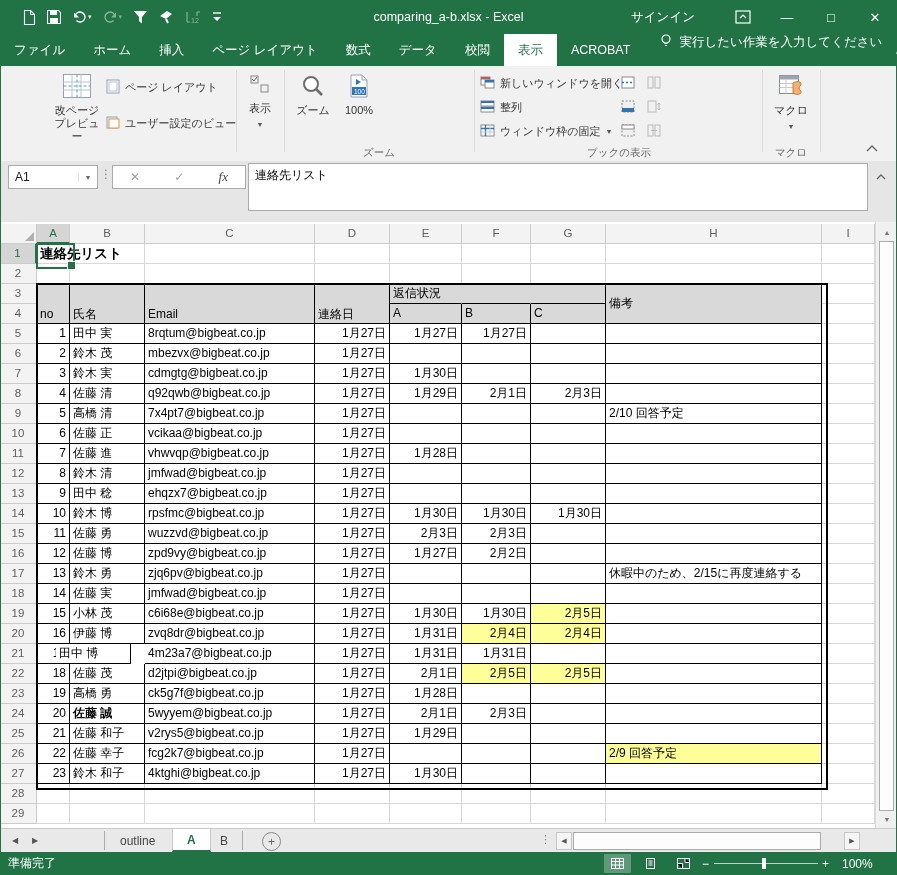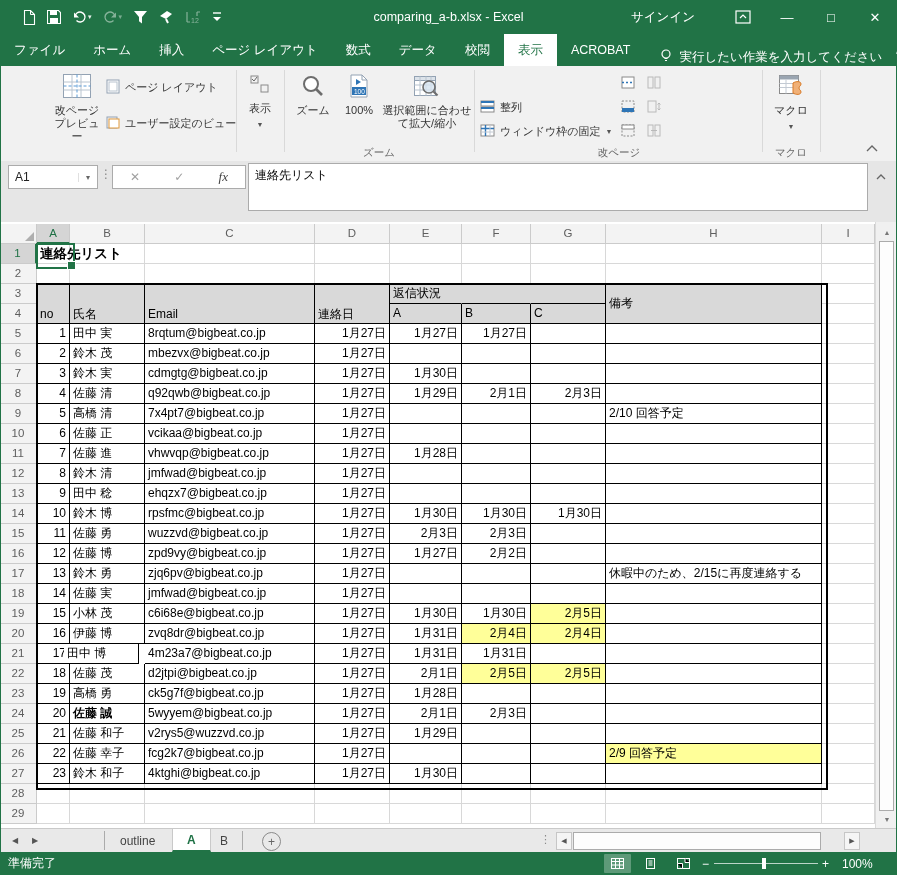--- a/index.html
+++ b/index.html
@@ -11,21 +11,21 @@
   .dis{opacity:.45}
   .ddar{font-size:7px;color:#fff;opacity:.9}
   .wtitle{position:absolute;left:0;right:0;top:0;height:34px;display:flex;align-items:center;justify-content:center;font-size:12.5px;pointer-events:none}
   .tbright{position:absolute;right:0;top:0;height:34px;display:flex;align-items:center;gap:0}
   .signin{font-size:12.5px;padding:0 26px;cursor:pointer}
   .wbtn{width:44px;height:34px;display:flex;align-items:center;justify-content:center;font-size:13px;cursor:pointer}
   
   .menubar{position:absolute;left:0;top:34px;width:897px;height:32px;background:#217346;display:flex;align-items:stretch}
   .mtab{padding:0 14px;display:flex;align-items:center;color:#fff;font-size:12.5px;cursor:pointer;white-space:nowrap}
   .mtab.active{background:#fff;color:#217346}
-  .tellme{display:flex;align-items:flex-end;gap:7px;color:#fff;font-size:12.5px;margin-left:16px;cursor:text;white-space:nowrap}
+  .tellme{display:flex;align-items:flex-start;gap:7px;color:#fff;font-size:12.5px;margin-left:16px;cursor:text;white-space:nowrap}
   .share{margin-left:auto;display:flex;align-items:center;gap:6px;color:#fff;font-size:12.5px;padding:0 14px;cursor:pointer;white-space:nowrap}
   
   .ribbon{position:absolute;left:0;top:66px;width:897px;height:95px;background:#F1F1F1;border-bottom:1px solid #D2D2D2}
   .rbig{position:absolute;top:3px;height:78px;display:flex;flex-direction:column;align-items:center;padding-top:5px;gap:3px;font-size:11px;color:#333;text-align:center;line-height:13px;cursor:pointer;border-radius:2px}
   .rbig.pressed{background:#C8C8C8;border:1px solid #ABABAB}
   .rsmall{position:absolute;height:22px;display:flex;align-items:center;gap:5px;font-size:11px;color:#333;cursor:pointer;white-space:nowrap}
   .iconly{position:absolute;width:20px;height:20px;display:flex;align-items:center;justify-content:center;cursor:pointer}
   .rlabel{position:absolute;bottom:1px;text-align:center;font-size:10.5px;color:#666;pointer-events:none}
   .vsep{position:absolute;top:4px;height:82px;width:1px;background:#D9D9D9}
   .rarrow{font-size:7px;color:#555}
@@ -230,33 +230,32 @@
     <div class="rbig" style="left:338px;width:42px">
       <span><svg width="22" height="24" viewBox="0 0 22 24">
             <path d="M3 1h11l5 5v17H3z" fill="#fff" stroke="#93A2B3"></path>
             <path d="M14 1v5h5" fill="none" stroke="#93A2B3"></path>
             <path d="M8 5l5 3-5 3z" fill="#2E75B6"></path>
             <rect x="4" y="13" width="14" height="8" fill="#2E75B6"></rect>
             <text x="6" y="19.5" font-size="6.5" fill="#fff">100</text>
           </svg></span>
       <span>100%</span>
     </div>
-    <div class="rbig" style="left:382px;width:90px">
-      <span><svg width="26" height="24" viewBox="0 0 26 24">
-            <rect x=".5" y="2.5" width="21" height="19" fill="#fff" stroke="#93A2B3"></rect>
-            <rect x=".5" y="2.5" width="21" height="4" fill="#DCE3EA" stroke="#93A2B3"></rect>
-            <path d="M.5 11h21M.5 16h21M6 2.5V21.5M12 2.5V21.5M17 2.5V21.5" stroke="#B9C4CF"></path>
-            <circle cx="15" cy="13" r="6" fill="#D6E4F0" fill-opacity=".8" stroke="#6d6d6d" stroke-width="1.6"></circle>
-            <path d="M19.5 17.5l4 4" stroke="#6d6d6d" stroke-width="2.2"></path>
-          </svg></span>
-      <span>選択範囲に合わせて拡大/縮小</span>
-    </div>
     <div class="rlabel" style="left:286px;width:186px">ズーム</div>
     <div class="vsep" style="left:474px"></div>
 
+    <div class="rsmall" style="left:480px;top:6px">
+      <span><svg width="15" height="13" viewBox="0 0 15 13">
+            <rect x="1" y="1" width="9" height="8" fill="#fff" stroke="#8a8a8a"></rect>
+            <rect x="1" y="1" width="9" height="2.5" fill="#C55A5A"></rect>
+            <rect x="5" y="4" width="9" height="8" fill="#fff" stroke="#8a8a8a"></rect>
+            <rect x="5" y="4" width="9" height="2.5" fill="#2E75B6"></rect>
+          </svg></span>
+      <span>新しいウィンドウを開く</span>
+    </div>
     <div class="rsmall" style="left:480px;top:30px">
       <span><svg width="15" height="13" viewBox="0 0 15 13">
             <rect x="1" y="1" width="13" height="5" fill="#fff" stroke="#8a8a8a"></rect>
             <rect x="1" y="1" width="13" height="2" fill="#2E75B6"></rect>
             <rect x="1" y="7" width="13" height="5" fill="#fff" stroke="#8a8a8a"></rect>
             <rect x="1" y="7" width="13" height="2" fill="#2E75B6"></rect>
           </svg></span>
       <span>整列</span>
     </div>
     <div class="rsmall" style="left:480px;top:54px">
@@ -298,21 +297,21 @@
           <path d="M12 3v7M10.5 4.5L12 3l1.5 1.5M10.5 8.5L12 10l1.5-1.5" fill="none" stroke="#777"></path>
         </svg>
       </div>
     <div class="iconly dis" style="left:644px;top:54px">
         <svg width="14" height="13" viewBox="0 0 14 13">
           <rect x="1" y="1" width="5" height="11" fill="none" stroke="#777"></rect>
           <rect x="8" y="1" width="5" height="11" fill="none" stroke="#777"></rect>
           <path d="M4 6.5h6" stroke="#777"></path>
         </svg>
       </div>
-    <div class="rlabel" style="left:478px;width:282px">改ページ</div>
+    <div class="rlabel" style="left:478px;width:282px">ブックの表示</div>
     <div class="vsep" style="left:762px"></div>
 
     <div class="rbig" style="left:768px;width:46px">
       <span><svg width="26" height="24" viewBox="0 0 26 24">
             <rect x="1.5" y="1.5" width="19" height="18" fill="#fff" stroke="#8a8a8a"></rect>
             <rect x="1.5" y="1.5" width="19" height="4" fill="#9AA5B1"></rect>
             <path d="M1.5 9.5h19M1.5 13.5h19M8 5.5v14" stroke="#C3CAD3"></path>
             <path d="M15 9c3-2 8-2 8 1 0 2-2 2-2 4s2 2 2 4c0 3-5 3-8 1z" fill="#F0B077" stroke="#D97B28"></path>
           </svg></span>
       <span>マクロ</span>
@@ -548,21 +547,21 @@
       <div class="cell tc" style="left: 70px; top: 624px; width: 75px; height: 20px;">伊藤 博</div>
       <div class="cell tc" style="left: 145px; top: 624px; width: 170px; height: 20px;">zvq8dr@bigbeat.co.jp</div>
       <div class="cell tc num" style="left: 315px; top: 624px; width: 75px; height: 20px;">1月27日</div>
       <div class="cell tc num" style="left: 390px; top: 624px; width: 72px; height: 20px;">1月31日</div>
       <div class="cell tc num yl" style="left: 462px; top: 624px; width: 69px; height: 20px;">2月4日</div>
       <div class="cell tc num yl" style="left: 531px; top: 624px; width: 75px; height: 20px;">2月4日</div>
       <div class="cell tc" style="left: 606px; top: 624px; width: 216px; height: 20px;"></div>
       <div class="cell gc" style="left: 822px; top: 624px; width: 53px; height: 20px;"></div>
       <div class="cell rowhdr" style="left: 0px; top: 644px; width: 37px; height: 20px;">21</div>
       <div class="cell tc num" style="left: 37px; top: 644px; width: 33px; height: 20px;">17</div>
-      <div class="cell tc" style="left: 64px; top: 644px; width: 75px; height: 20px;">田中 博</div>
+      <div class="cell tc" style="left: 56px; top: 644px; width: 75px; height: 20px;">田中 博</div>
       <div class="cell tc" style="left: 145px; top: 644px; width: 170px; height: 20px;">4m23a7@bigbeat.co.jp</div>
       <div class="cell tc num" style="left: 315px; top: 644px; width: 75px; height: 20px;">1月27日</div>
       <div class="cell tc num" style="left: 390px; top: 644px; width: 72px; height: 20px;">1月31日</div>
       <div class="cell tc num" style="left: 462px; top: 644px; width: 69px; height: 20px;">1月31日</div>
       <div class="cell tc num" style="left: 531px; top: 644px; width: 75px; height: 20px;"></div>
       <div class="cell tc" style="left: 606px; top: 644px; width: 216px; height: 20px;"></div>
       <div class="cell gc" style="left: 822px; top: 644px; width: 53px; height: 20px;"></div>
       <div class="cell rowhdr" style="left: 0px; top: 664px; width: 37px; height: 20px;">22</div>
       <div class="cell tc num" style="left: 37px; top: 664px; width: 33px; height: 20px;">18</div>
       <div class="cell tc" style="left: 70px; top: 664px; width: 75px; height: 20px;">佐藤 茂</div>
@@ -589,21 +588,21 @@
       <div class="cell tc" style="left: 145px; top: 704px; width: 170px; height: 20px;">5wyyem@bigbeat.co.jp</div>
       <div class="cell tc num" style="left: 315px; top: 704px; width: 75px; height: 20px;">1月27日</div>
       <div class="cell tc num" style="left: 390px; top: 704px; width: 72px; height: 20px;">2月1日</div>
       <div class="cell tc num" style="left: 462px; top: 704px; width: 69px; height: 20px;">2月3日</div>
       <div class="cell tc num" style="left: 531px; top: 704px; width: 75px; height: 20px;"></div>
       <div class="cell tc" style="left: 606px; top: 704px; width: 216px; height: 20px;"></div>
       <div class="cell gc" style="left: 822px; top: 704px; width: 53px; height: 20px;"></div>
       <div class="cell rowhdr" style="left: 0px; top: 724px; width: 37px; height: 20px;">25</div>
       <div class="cell tc num" style="left: 37px; top: 724px; width: 33px; height: 20px;">21</div>
       <div class="cell tc" style="left: 70px; top: 724px; width: 75px; height: 20px;">佐藤 和子</div>
-      <div class="cell tc" style="left: 145px; top: 724px; width: 170px; height: 20px;">v2rys5@wuzzvd.co.jp</div>
+      <div class="cell tc" style="left: 145px; top: 724px; width: 170px; height: 20px;">v2rys5@bigbeat.co.jp</div>
       <div class="cell tc num" style="left: 315px; top: 724px; width: 75px; height: 20px;">1月27日</div>
       <div class="cell tc num" style="left: 390px; top: 724px; width: 72px; height: 20px;">1月29日</div>
       <div class="cell tc num" style="left: 462px; top: 724px; width: 69px; height: 20px;"></div>
       <div class="cell tc num" style="left: 531px; top: 724px; width: 75px; height: 20px;"></div>
       <div class="cell tc" style="left: 606px; top: 724px; width: 216px; height: 20px;"></div>
       <div class="cell gc" style="left: 822px; top: 724px; width: 53px; height: 20px;"></div>
       <div class="cell rowhdr" style="left: 0px; top: 744px; width: 37px; height: 20px;">26</div>
       <div class="cell tc num" style="left: 37px; top: 744px; width: 33px; height: 20px;">22</div>
       <div class="cell tc" style="left: 70px; top: 744px; width: 75px; height: 20px;">佐藤 幸子</div>
       <div class="cell tc" style="left: 145px; top: 744px; width: 170px; height: 20px;">fcg2k7@bigbeat.co.jp</div>

